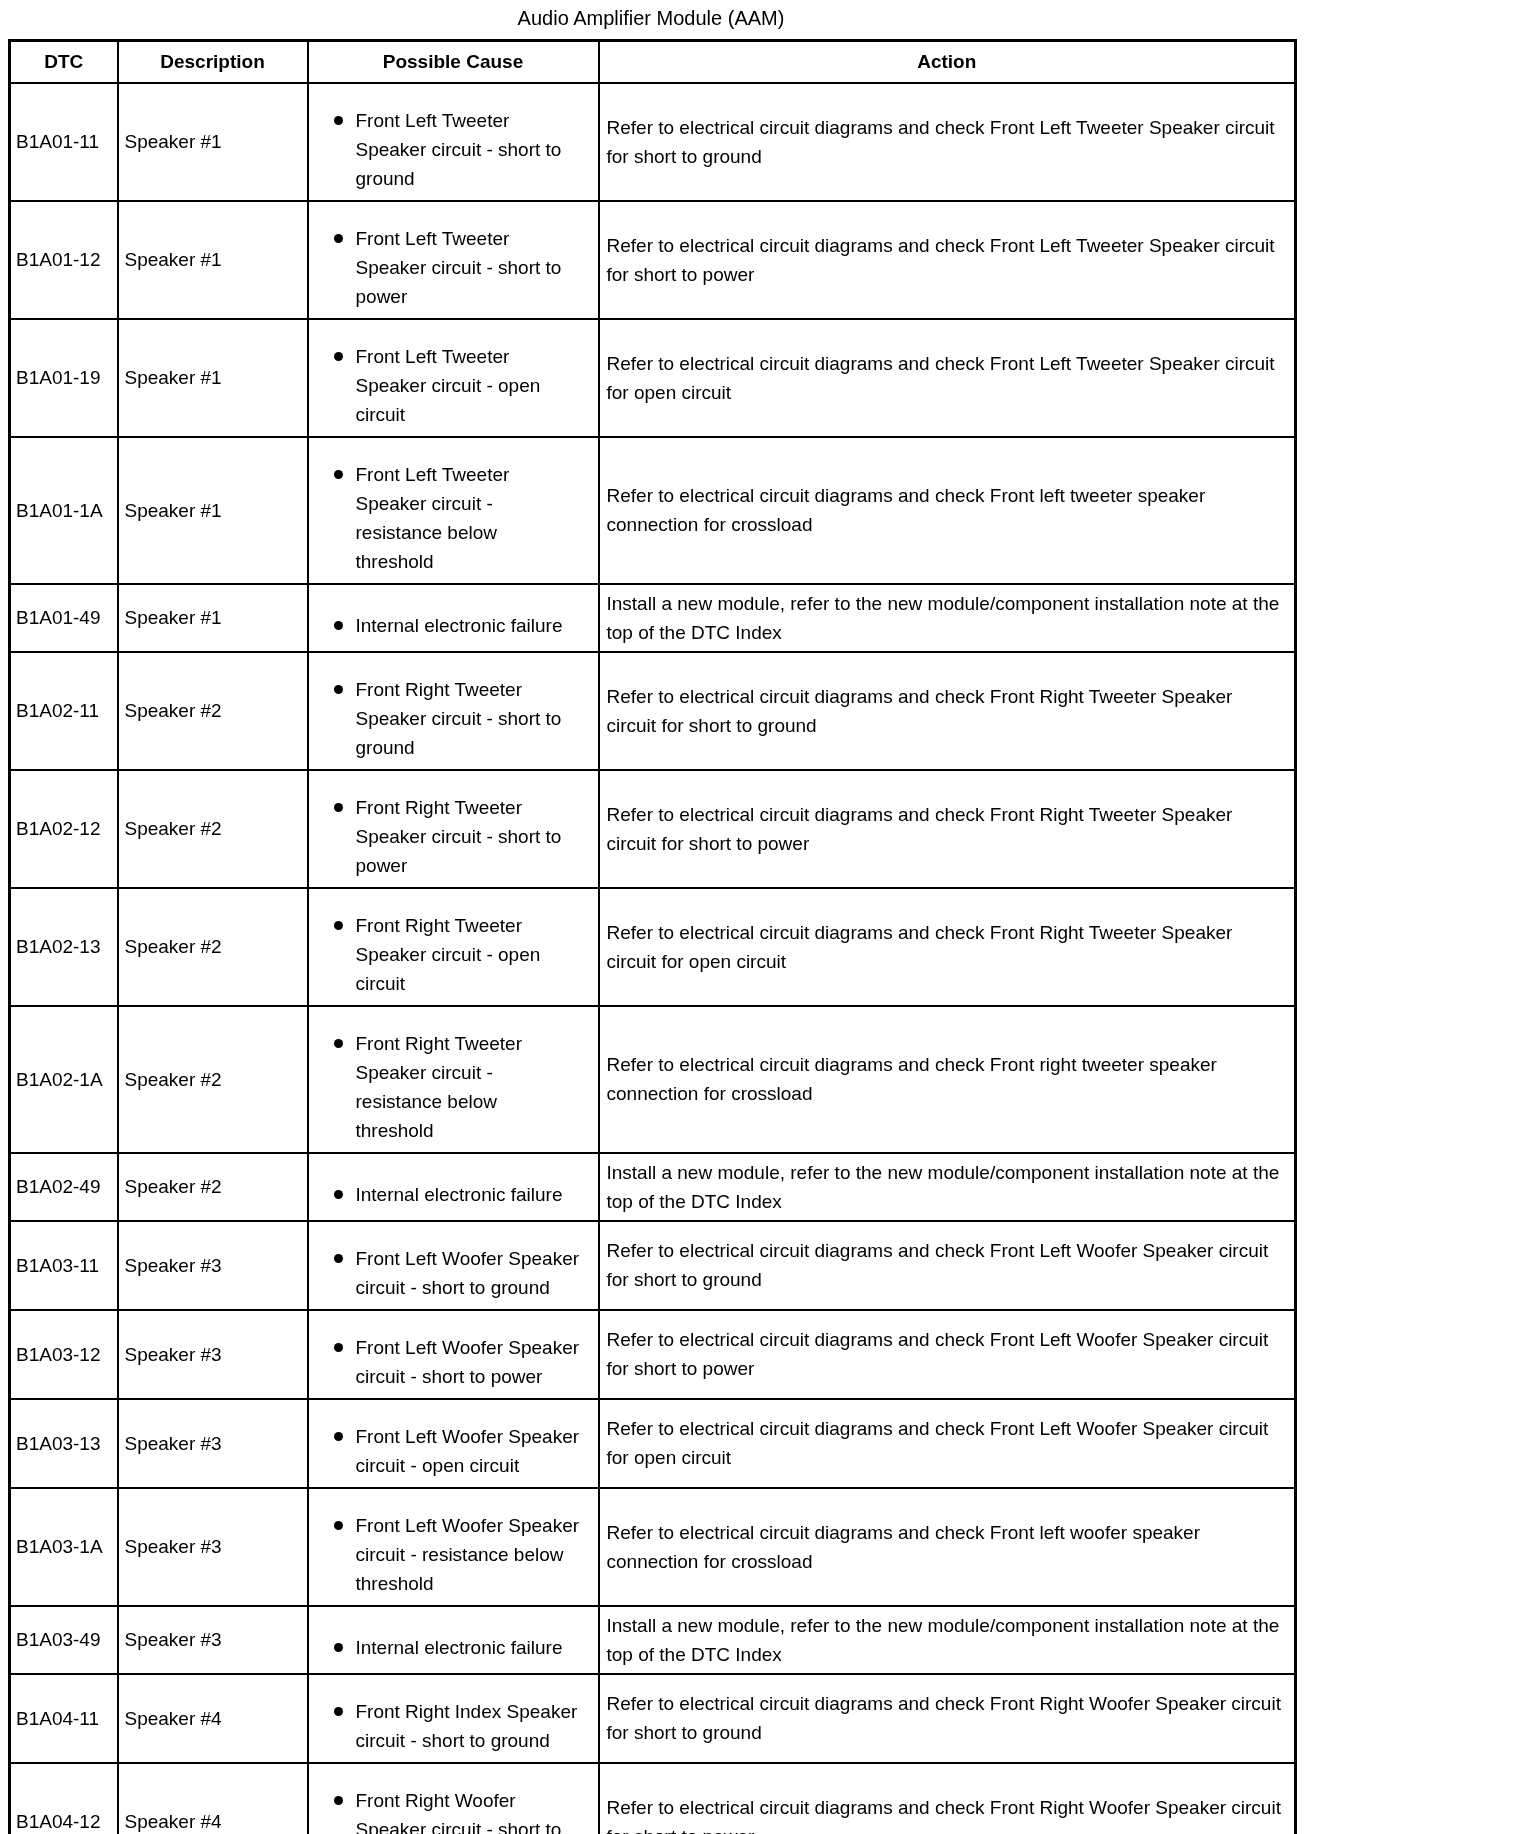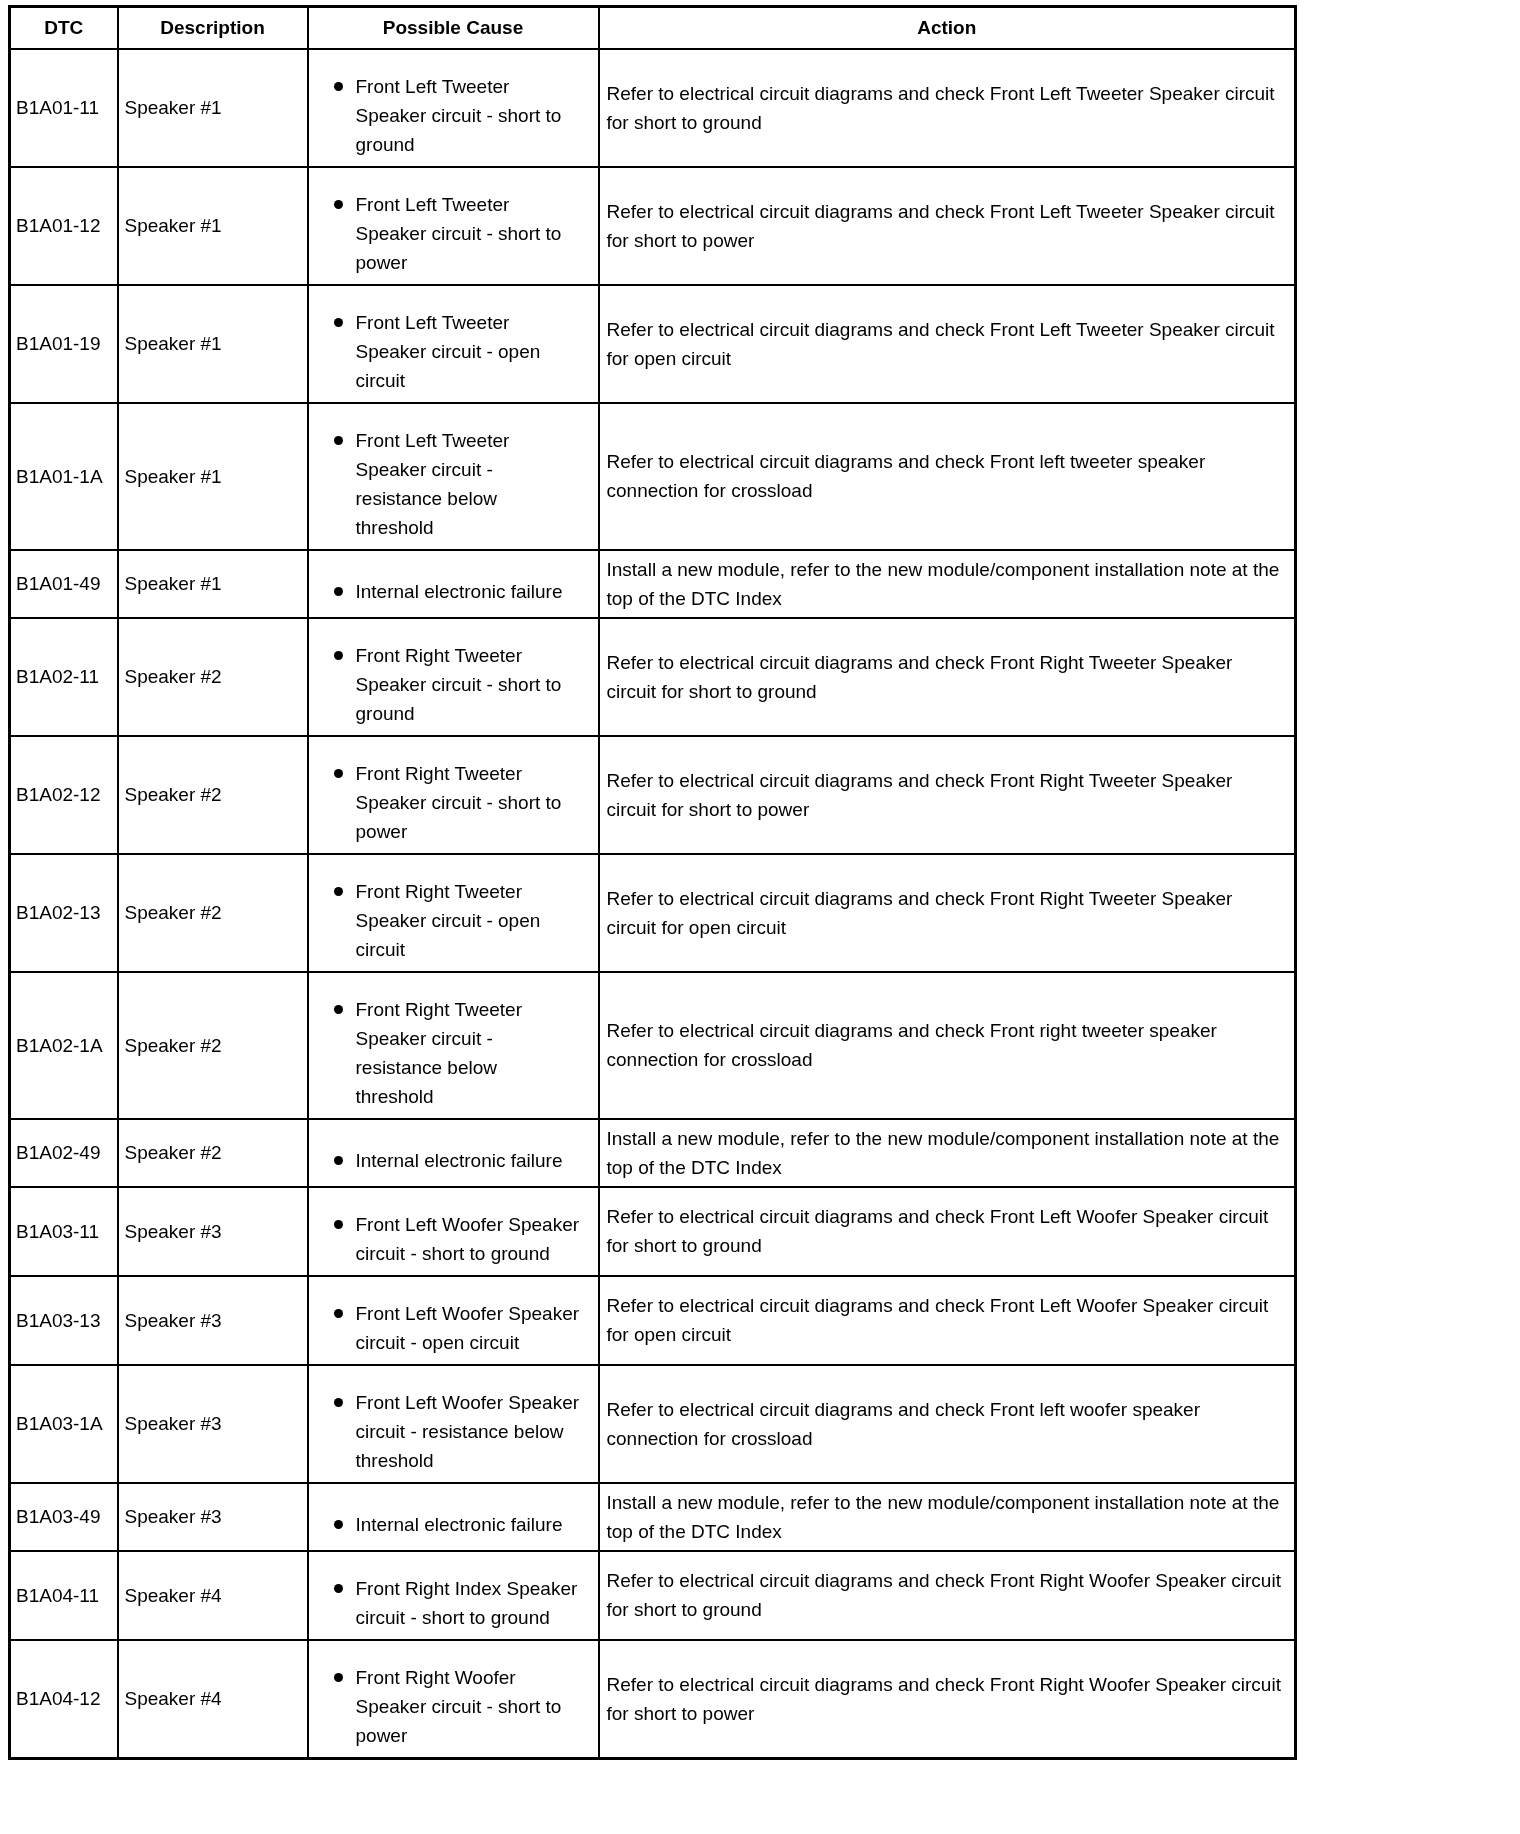--- a/index.html
+++ b/index.html
@@ -51,20 +51,21 @@
     border-radius: 50%;
     background: #000000;
     margin: 10px 13px 0 25px;
   }
   .cause-text { max-width: 224px; }
 </style>
 </head>
 <body>
 
 <div class="page">
+  <div class="doc-title">Audio Amplifier Module (AAM)</div>
 
   <table class="dtc-table">
     <colgroup>
       <col style="width:108px">
       <col style="width:190px">
       <col style="width:291px">
       <col style="width:697px">
     </colgroup>
     <thead>
       <tr>
@@ -200,20 +201,31 @@
     <td class="col-desc">Speaker #3</td>
     <td class="col-cause">
       <div class="cause-item">
         <span class="bullet"></span>
         <span class="cause-text">Front Left Woofer Speaker circuit - short to ground</span>
       </div>
     </td>
     <td class="col-action">Refer to electrical circuit diagrams and check Front Left Woofer Speaker circuit for short to ground</td>
   </tr>
 
+  <tr>
+    <td class="col-dtc">B1A03-12</td>
+    <td class="col-desc">Speaker #3</td>
+    <td class="col-cause">
+      <div class="cause-item">
+        <span class="bullet"></span>
+        <span class="cause-text">Front Left Woofer Speaker circuit - short to power</span>
+      </div>
+    </td>
+    <td class="col-action">Refer to electrical circuit diagrams and check Front Left Woofer Speaker circuit for short to power</td>
+  </tr>
 
   <tr>
     <td class="col-dtc">B1A03-13</td>
     <td class="col-desc">Speaker #3</td>
     <td class="col-cause">
       <div class="cause-item">
         <span class="bullet"></span>
         <span class="cause-text">Front Left Woofer Speaker circuit - open circuit</span>
       </div>
     </td>

